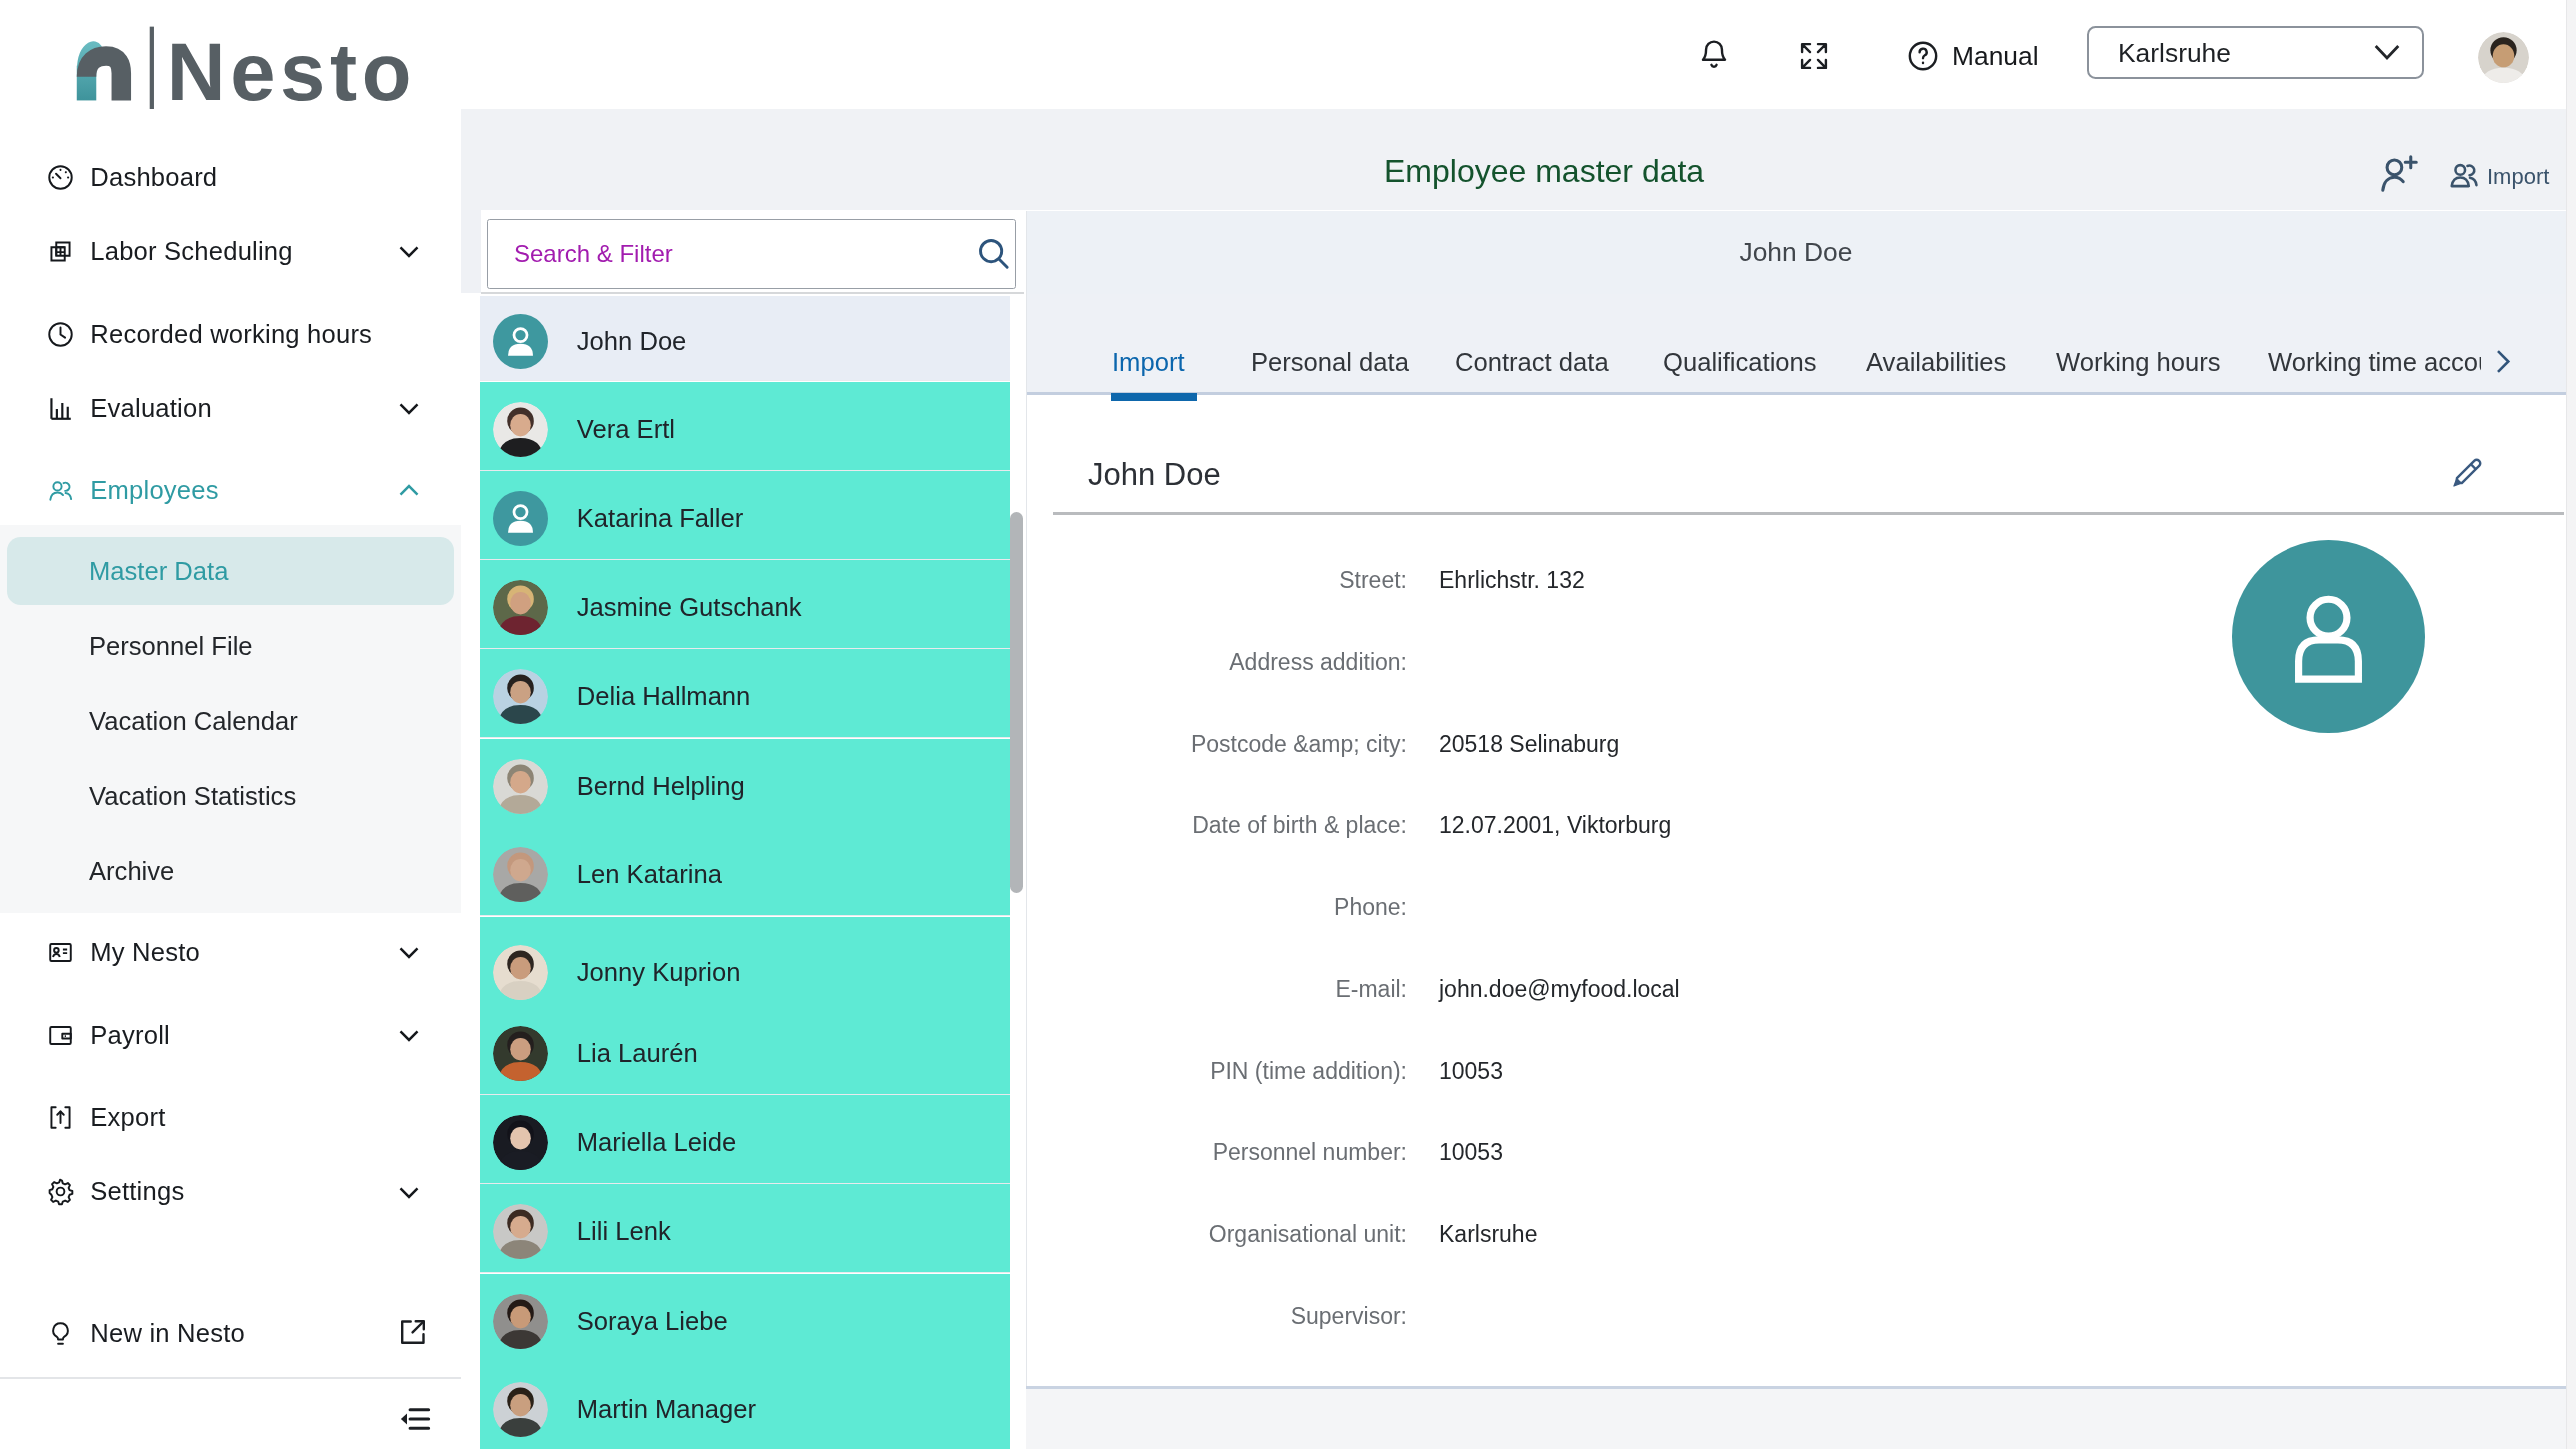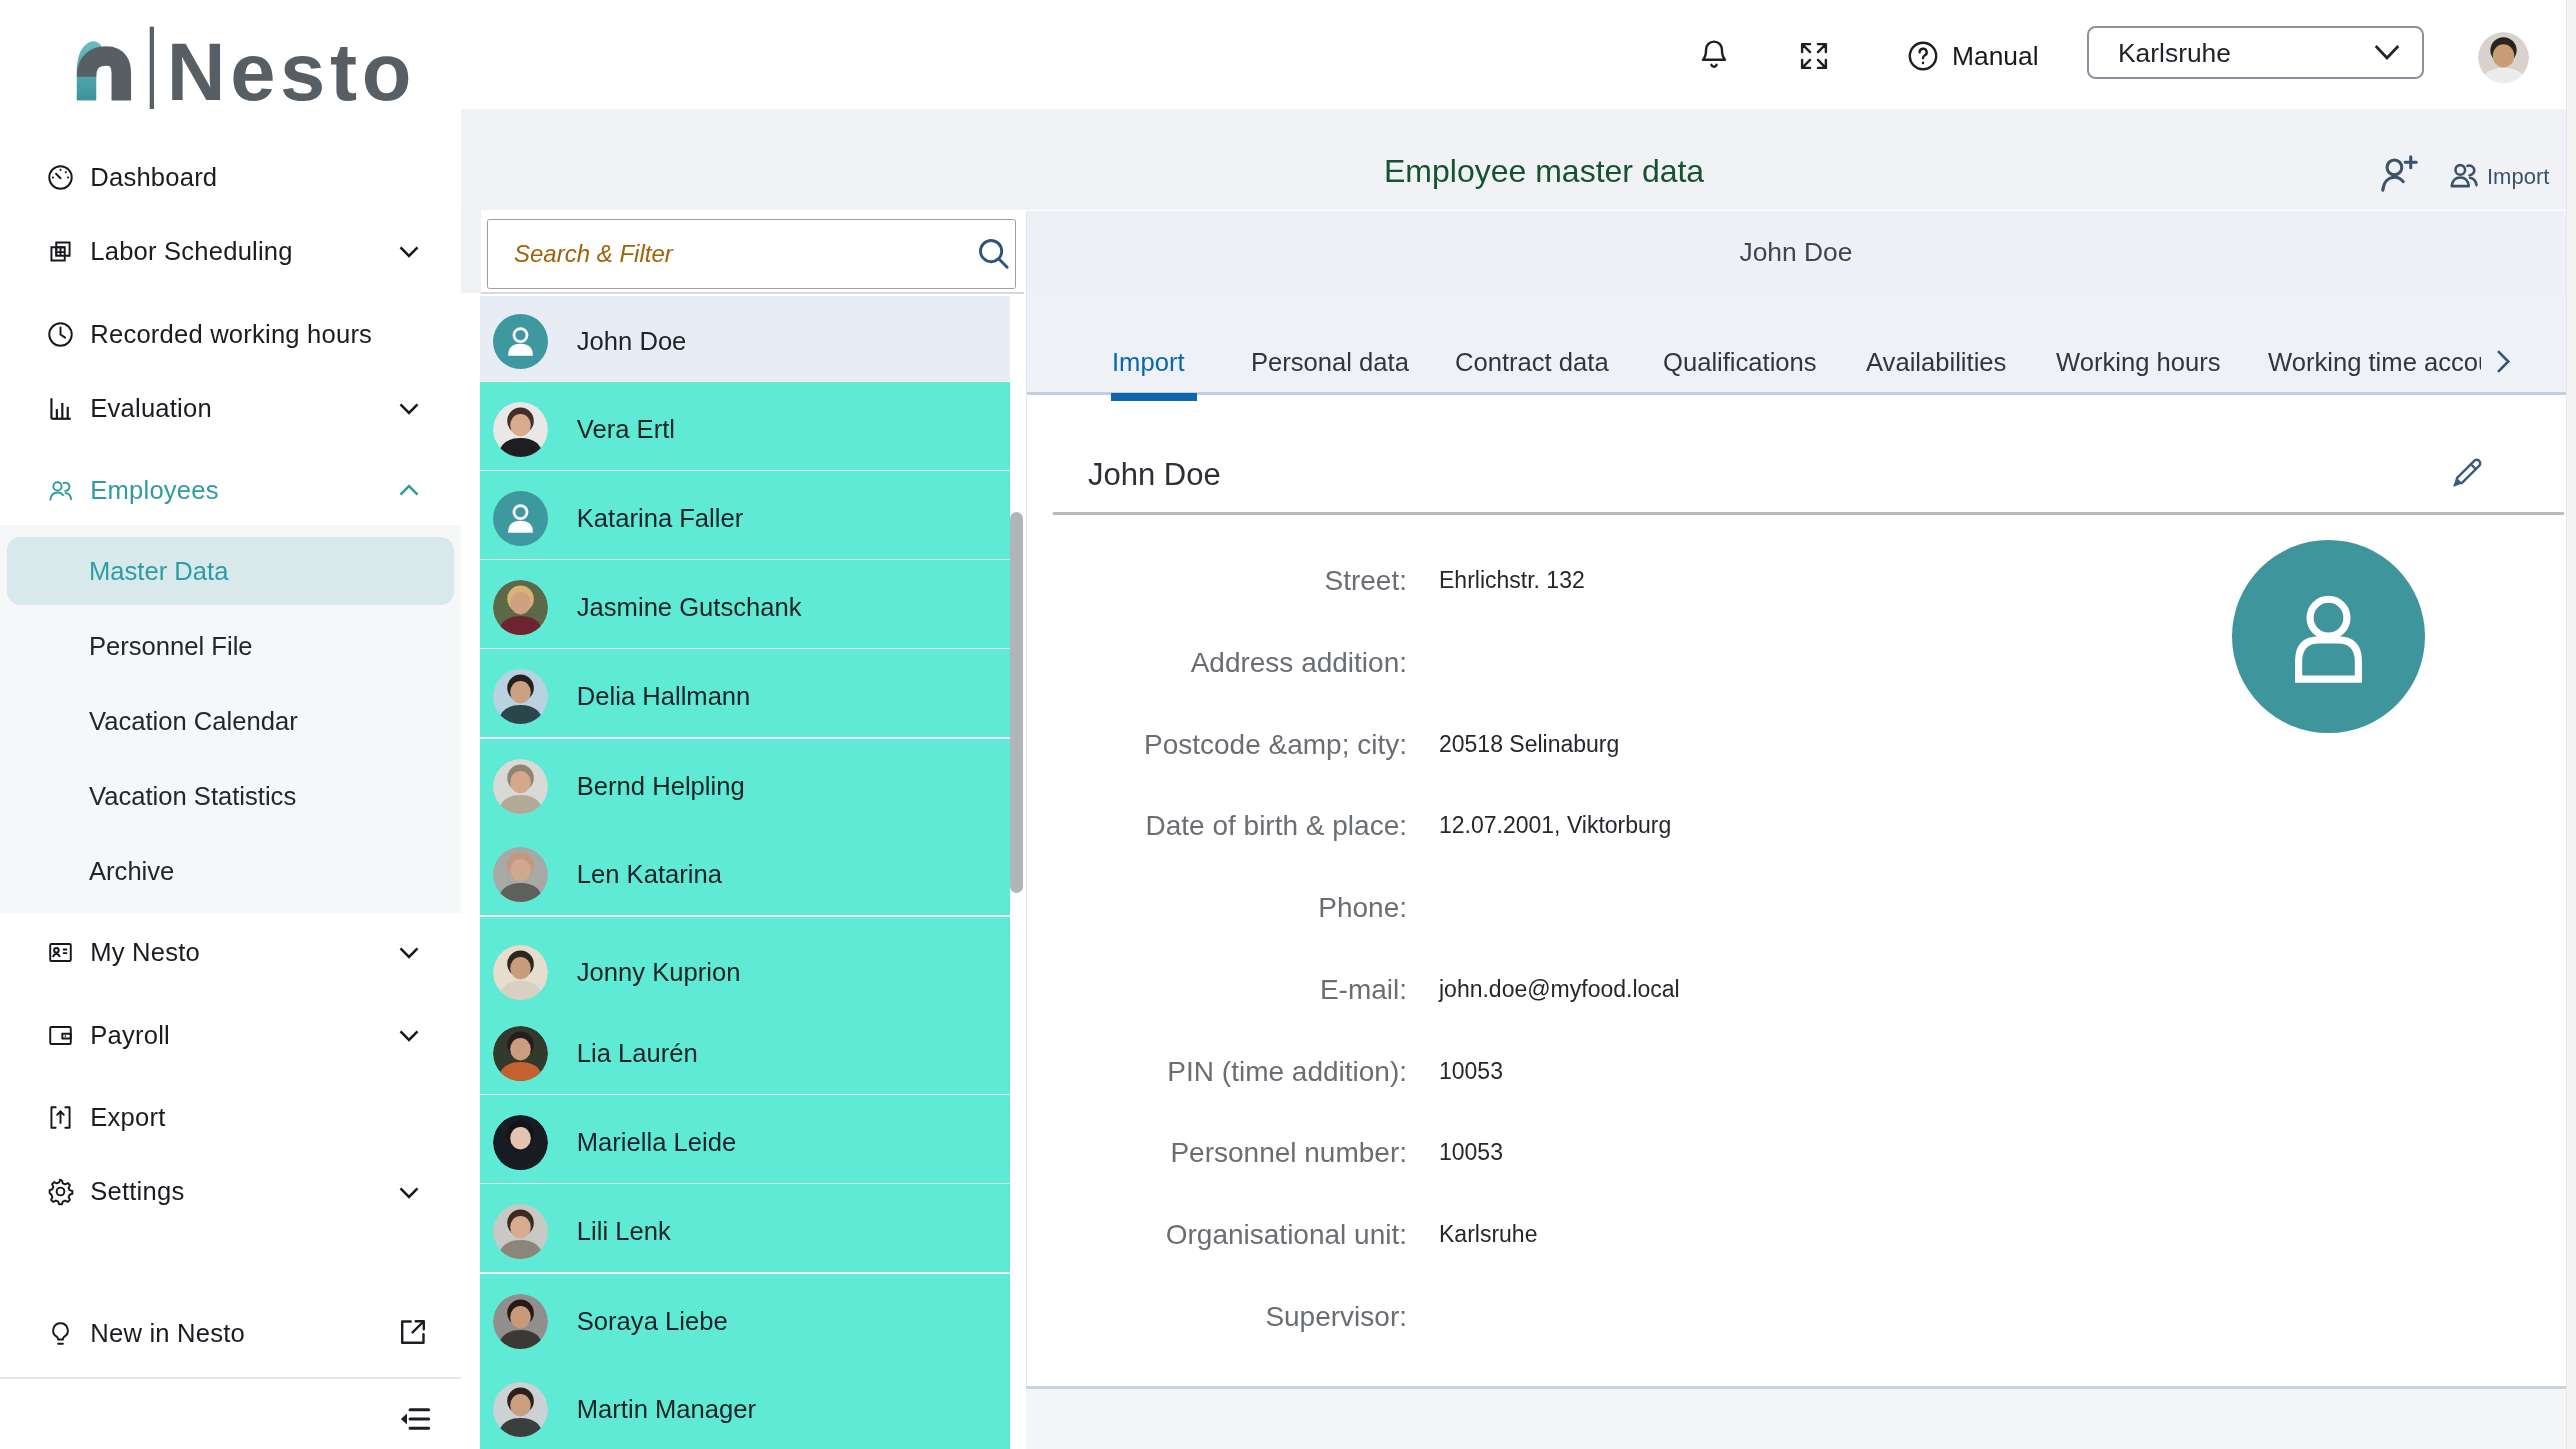--- a/index.html
+++ b/index.html
@@ -11,21 +11,21 @@
 .mi{position:absolute;left:46px;display:flex;align-items:center;height:55px;color:#191c20}
 .mi svg{width:29px;height:29px;flex:0 0 29px}
 .mi span{margin-left:15.3px;font-size:25.6px;letter-spacing:0.2px}
 .chev{position:absolute;left:392px;width:34px;height:34px;color:#15181c}
 .sub{position:absolute;left:89px;font-size:25.6px;color:#23262a;height:55px;display:flex;align-items:center}
 
 .row{position:absolute;left:480px;width:530px;height:89px;padding-top:7.7px;display:flex;align-items:center;border-bottom:1.7px solid #e9eaed;background:#5eead4}
 .row svg{width:55px;height:55px;margin-left:12.8px;flex:0 0 55px}
 .row span{margin-left:29px;font-size:25.6px;color:#20242a}
 
-.lbl{position:absolute;right:1169px;font-size:28px;color:#6a6e73;white-space:nowrap;line-height:23px}
+.lbl{position:absolute;right:1169px;font-size:23px;color:#6a6e73;white-space:nowrap;line-height:23px}
 .val{position:absolute;left:1439px;font-size:23px;color:#24272b;white-space:nowrap;line-height:23px}
 .tab{position:absolute;top:348px;font-size:25.6px;color:#32363b;white-space:nowrap}
 </style>
 </head>
 <body>
 
 <svg style="position:absolute;width:0;height:0">
     <defs>
 <clipPath id="cc">
         <circle cx="32" cy="32" r="32"></circle>
@@ -246,21 +246,21 @@
         <path d="M16 13.9c2.5.5 4 2.3 4.3 4.9"></path>
     </g>
   </svg>
   <div class="abs" style="left:2026px;top:55px;font-size:22px;color:#3a536b">Import</div>
 </div>
 
 <div class="abs" style="left:461px;top:210px;width:565px;height:1240px;background:#fff">
   <div class="abs" style="left:0;top:0;width:19.6px;height:83px;background:#eff1f5"></div>
 
   <div class="abs" style="left:26.4px;top:8.5px;width:529px;height:70px;border:1.7px solid #989ea6;border-radius:2.6px;background:#fff"></div>
-  <div class="abs" style="left:53px;top:30px;font-size:24px;font-style:italic;color:#a16207">Search &amp; Filter</div>
+  <div class="abs" style="left:53px;top:30px;font-size:24px;color:#a21caf">Search &amp; Filter</div>
   <svg class="abs" style="left:512px;top:23px;color:#2d547c" width="41" height="41" viewBox="0 0 24 24">
     <g fill="none" stroke="currentColor" stroke-width="1.7" stroke-linecap="round">
       <circle cx="10.6" cy="10.6" r="6.2"></circle>
         <path d="M15.2 15.2 20 20"></path>
     </g>
   </svg>
   <div class="abs" style="left:19.6px;top:82px;width:543px;height:1.7px;background:#d6d8da"></div>
 </div>
 
 <div class="row" style="top:296px;height:85px;background:#e8edf5">

